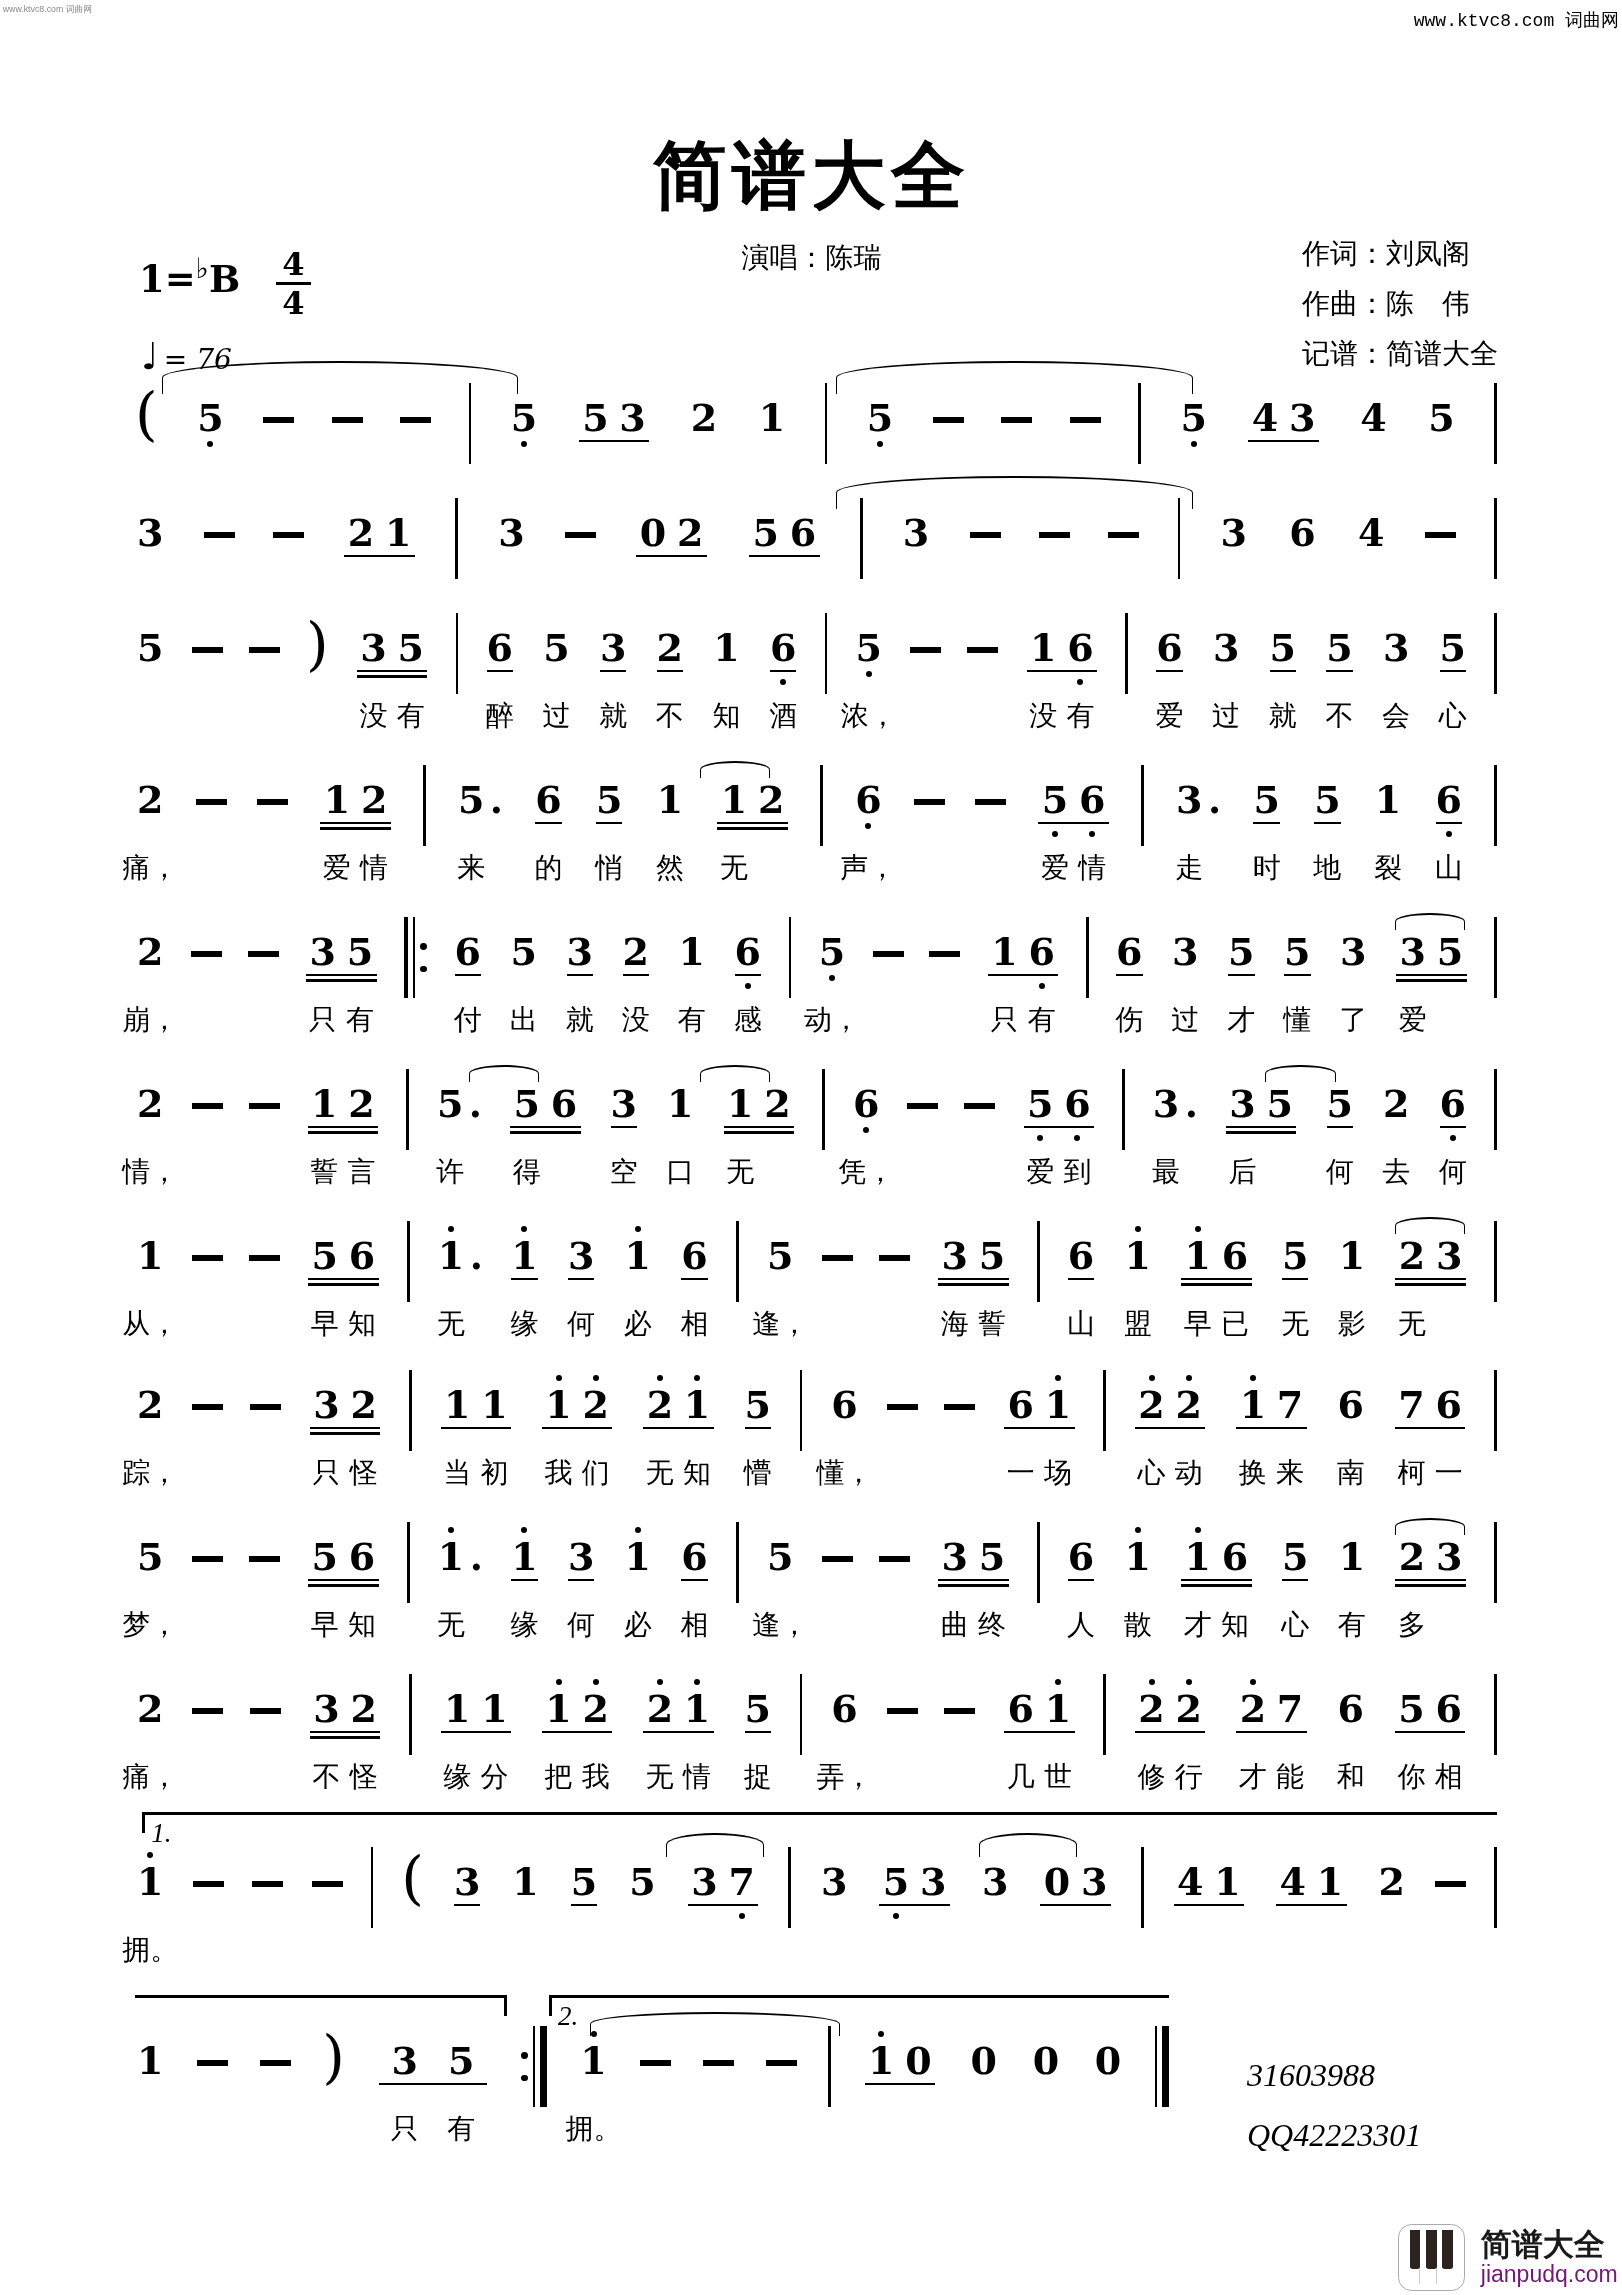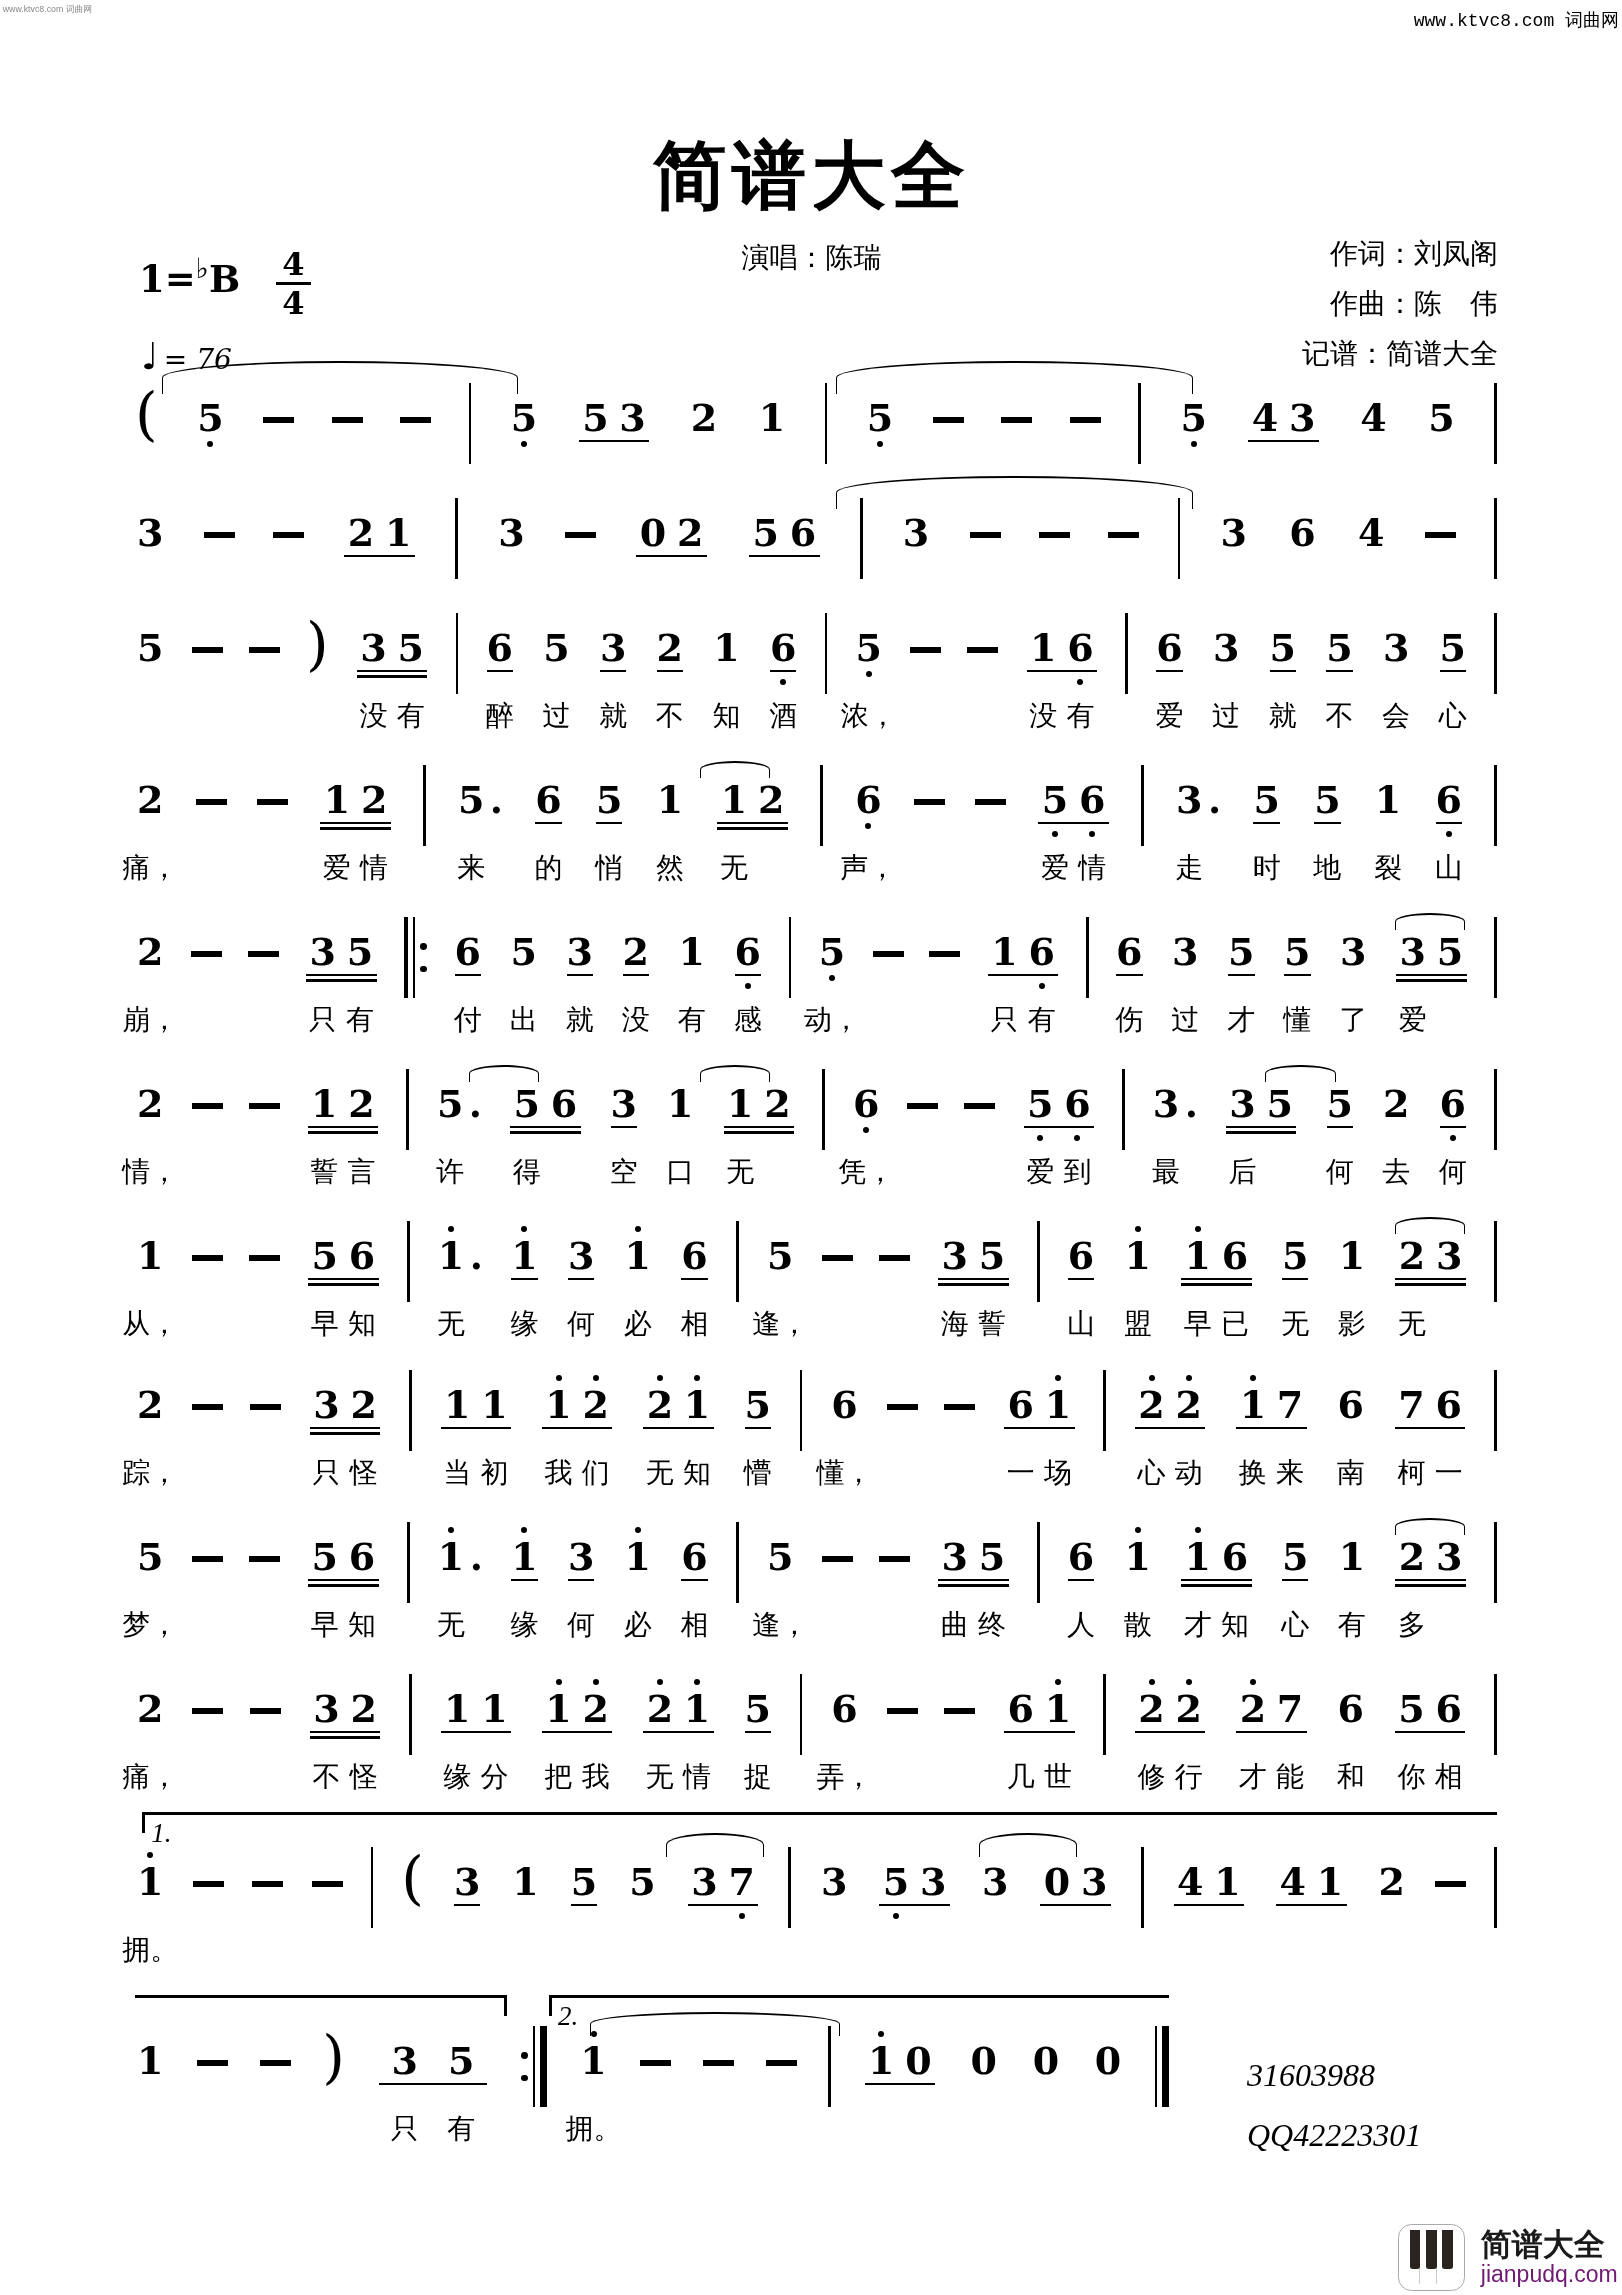--- a/index.html
+++ b/index.html
@@ -6,21 +6,21 @@
   body{
     width:1623px;height:2295px;position:relative;background:#fff;color:#000;
     font-family:"Liberation Serif", serif;overflow:hidden;
   }
   
   .wm-tl{position:absolute;left:2.7px;top:4px;font-size:8.8px;color:#888;font-family:"Liberation Sans",sans-serif;}
   .wm-tr{position:absolute;right:4px;top:8px;font-size:18px;color:#000;font-family:"Liberation Mono",monospace;}
   
   .title{position:absolute;left:0;top:127px;width:100%;text-align:center;font-size:74px;font-weight:bold;letter-spacing:5.4px;font-family:"Liberation Sans",sans-serif;}
   .singer{position:absolute;left:0;top:239px;width:100%;text-align:center;font-size:28px;font-family:"Liberation Sans",sans-serif;}
-  .credits{position:absolute;right:125px;top:229px;font-size:28px;line-height:50px;text-align:right;font-family:"Liberation Sans",sans-serif;}
+  .credits{position:absolute;right:125px;top:229px;font-size:28px;line-height:50px;text-align:left;font-family:"Liberation Sans",sans-serif;}
   
   .keysig{position:absolute;left:139px;top:252px;font-size:37px;font-weight:bold;font-family:"DejaVu Serif",serif;}
   .keysig .flat{font-size:28px;vertical-align:13.5px;font-weight:normal;font-family:"DejaVu Sans",sans-serif;}
   .meter{position:absolute;left:276px;top:247px;width:35px;text-align:center;font-family:"DejaVu Serif",serif;}
   .meter .mt{font-size:32px;font-weight:bold;line-height:34px;}
   .meter .mdiv{height:2.7px;background:#000;margin:1.4px 0;}
   .tempo{position:absolute;left:141px;top:335px;font-size:28px;font-family:"DejaVu Serif",serif;font-style:italic;}
   .tempo .qn{font-size:37px;font-family:"DejaVu Sans",sans-serif;margin-right:5.4px;}
   
   .mline{position:absolute;left:135px;width:1362px;height:41px;display:flex;justify-content:space-between;align-items:flex-start;}

